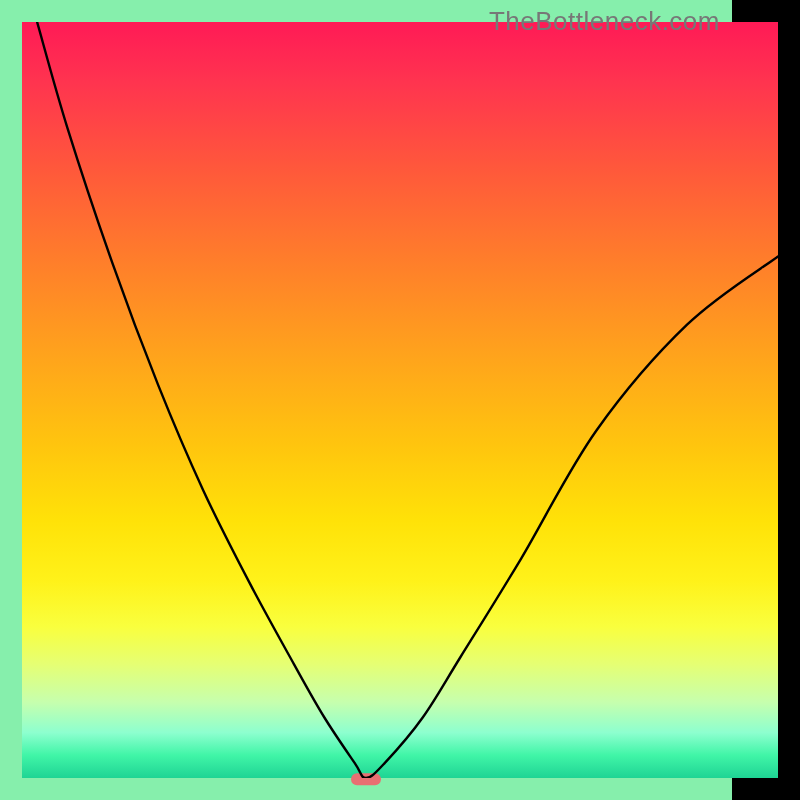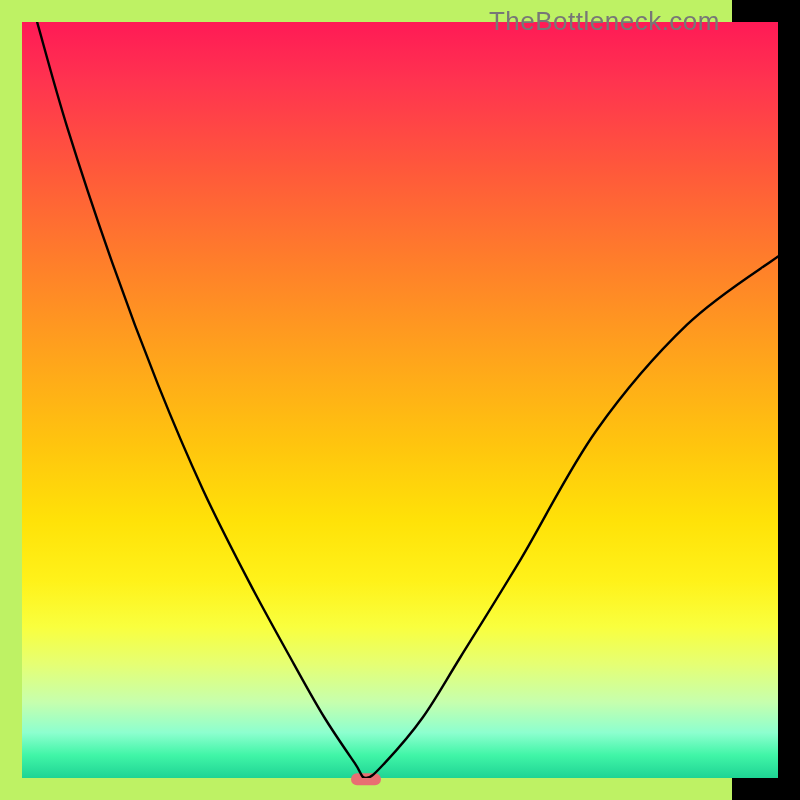--- a/index.html
+++ b/index.html
@@ -7,21 +7,21 @@
     padding: 0;
     width: 800px;
     height: 800px;
     background: #000;
     overflow: hidden;
   }
   .outer {
     width: 732px;
     height: 800px;
     position: relative;
-    background: #bef264;
+    background: #86efac;
   }
   .watermark {
     position: absolute;
     top: 6px;
     right: 12px;
     color: #777;
     font-family: Arial, Helvetica, sans-serif;
     font-size: 26px;
     font-weight: 400;
     letter-spacing: 0.5px;

